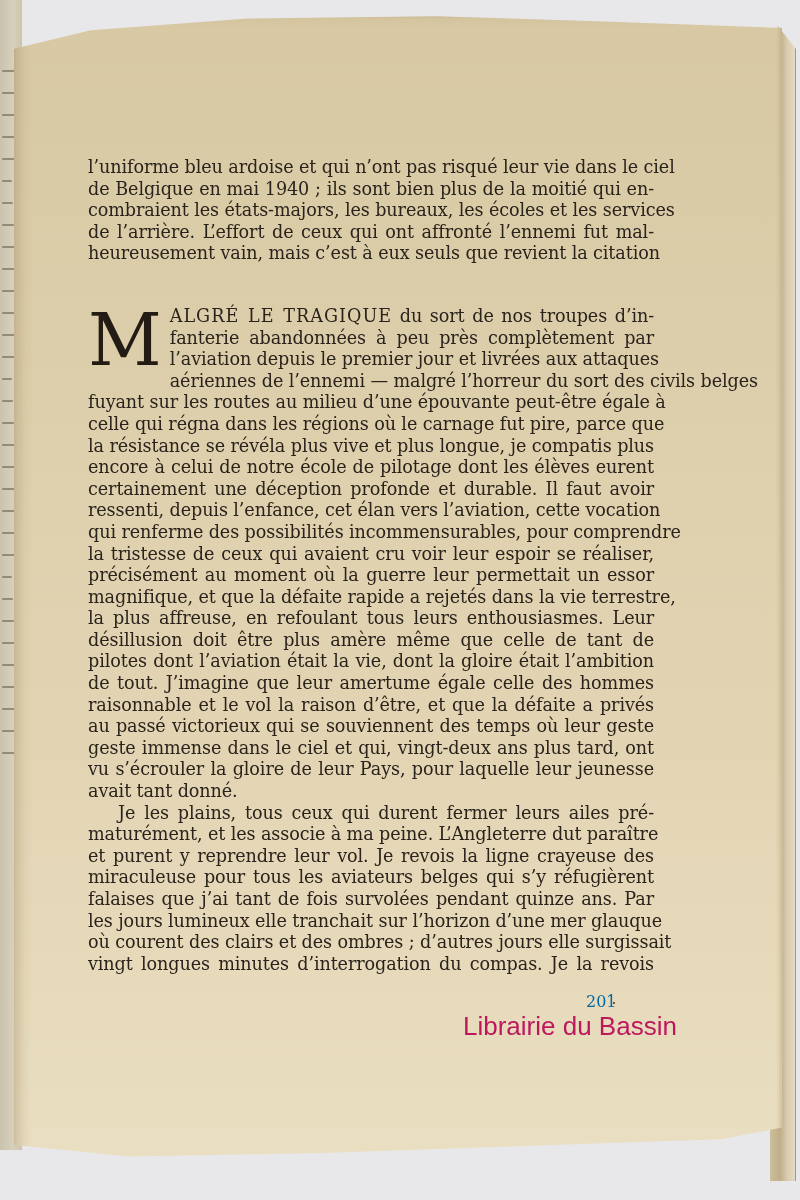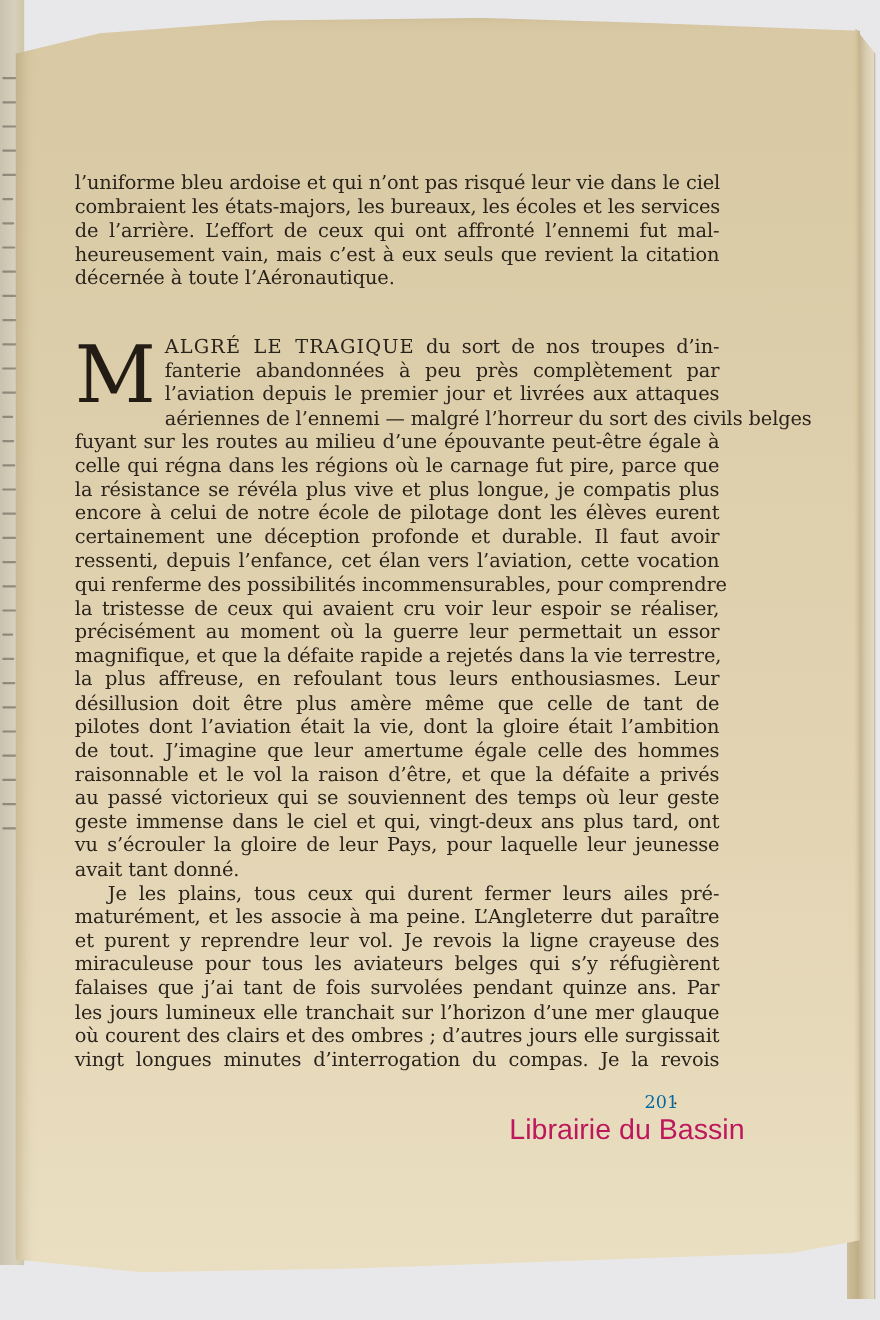--- a/index.html
+++ b/index.html
@@ -48,21 +48,21 @@
     position: absolute;
     left: 68px; top: 157px;
     width: 586px;
     color: #2a231c;
     font-size: 17.6px;
     line-height: 21.6px;
     letter-spacing: -0.1px;
     text-align: justify;
     hyphens: manual;
   }
-  .para { text-align: justify; }
+  .para { text-align: justify; margin-left: 20px; }
   .para .line {
     display: block;
     text-align: justify;
     text-align-last: justify;
     white-space: nowrap;
     overflow: visible;
   }
   .para .line.last { text-align-last: left; }
   .para.indent .line.first { text-indent: 30px; }
   .section-gap { height: 41px; }
@@ -141,24 +141,24 @@
     <div class="ghost-line" style="top: 752px; width: 18px;"></div>
   </div>
 
 <div class="page-edges"></div>
 
 <div class="page"></div>
 
 <div class="text-block">
   <div class="para" id="openingPara">
       <span class="line">l’uniforme bleu ardoise et qui n’ont pas risqué leur vie dans le ciel</span>
+      <span class="line">de Belgique en mai 1940 ; ils sont bien plus de la moitié qui en-</span>
       <span class="line">combraient les états-majors, les bureaux, les écoles et les services</span>
       <span class="line">de l’arrière. L’effort de ceux qui ont affronté l’ennemi fut mal-</span>
       <span class="line">heureusement vain, mais c’est à eux seuls que revient la citation</span>
-      <span class="line last">décernée à toute l’Aéronautique.</span>
     </div>
 
   <div class="section-gap"></div>
 
   <div class="para dropcap-wrap">
     <span class="dropcap">M</span>
     <span class="line"><span class="smallcaps">ALGRÉ LE TRAGIQUE</span><span> du sort de nos troupes d’in-</span></span>
     <div id="para1Lines">
         <span class="line" style="padding-left: 0px;">fanterie abandonnées à peu près complètement par</span>
         <span class="line">l’aviation depuis le premier jour et livrées aux attaques</span>

